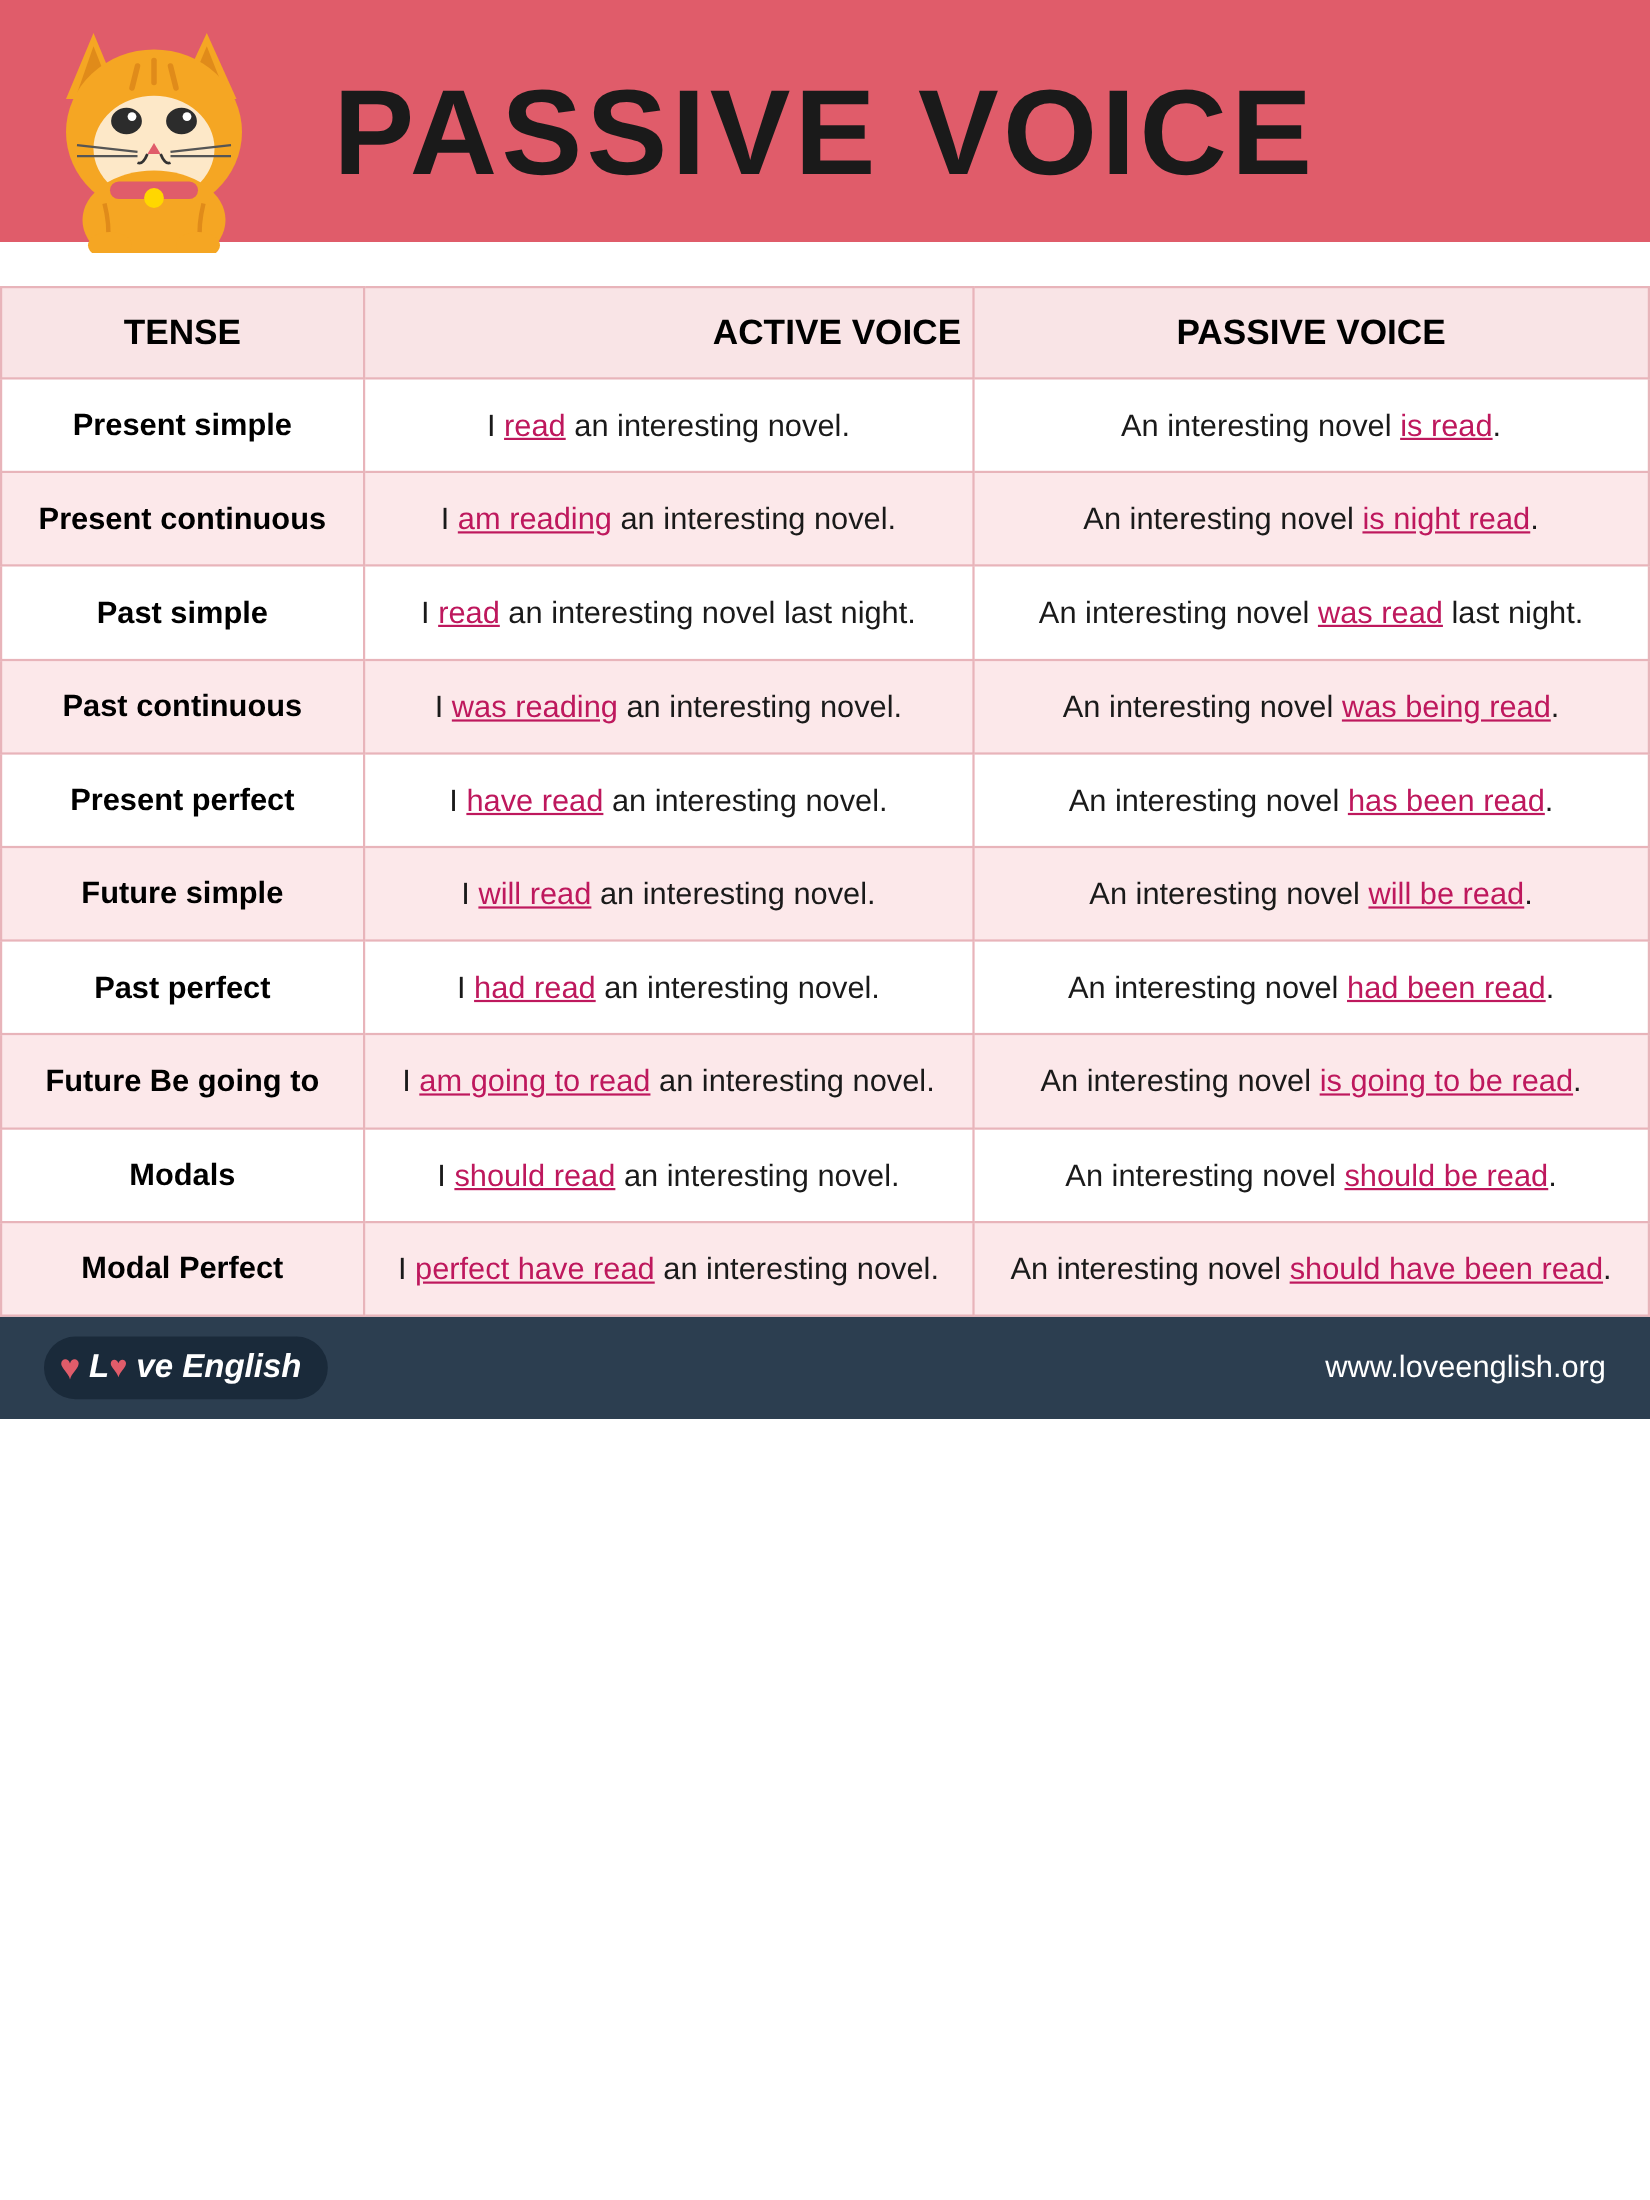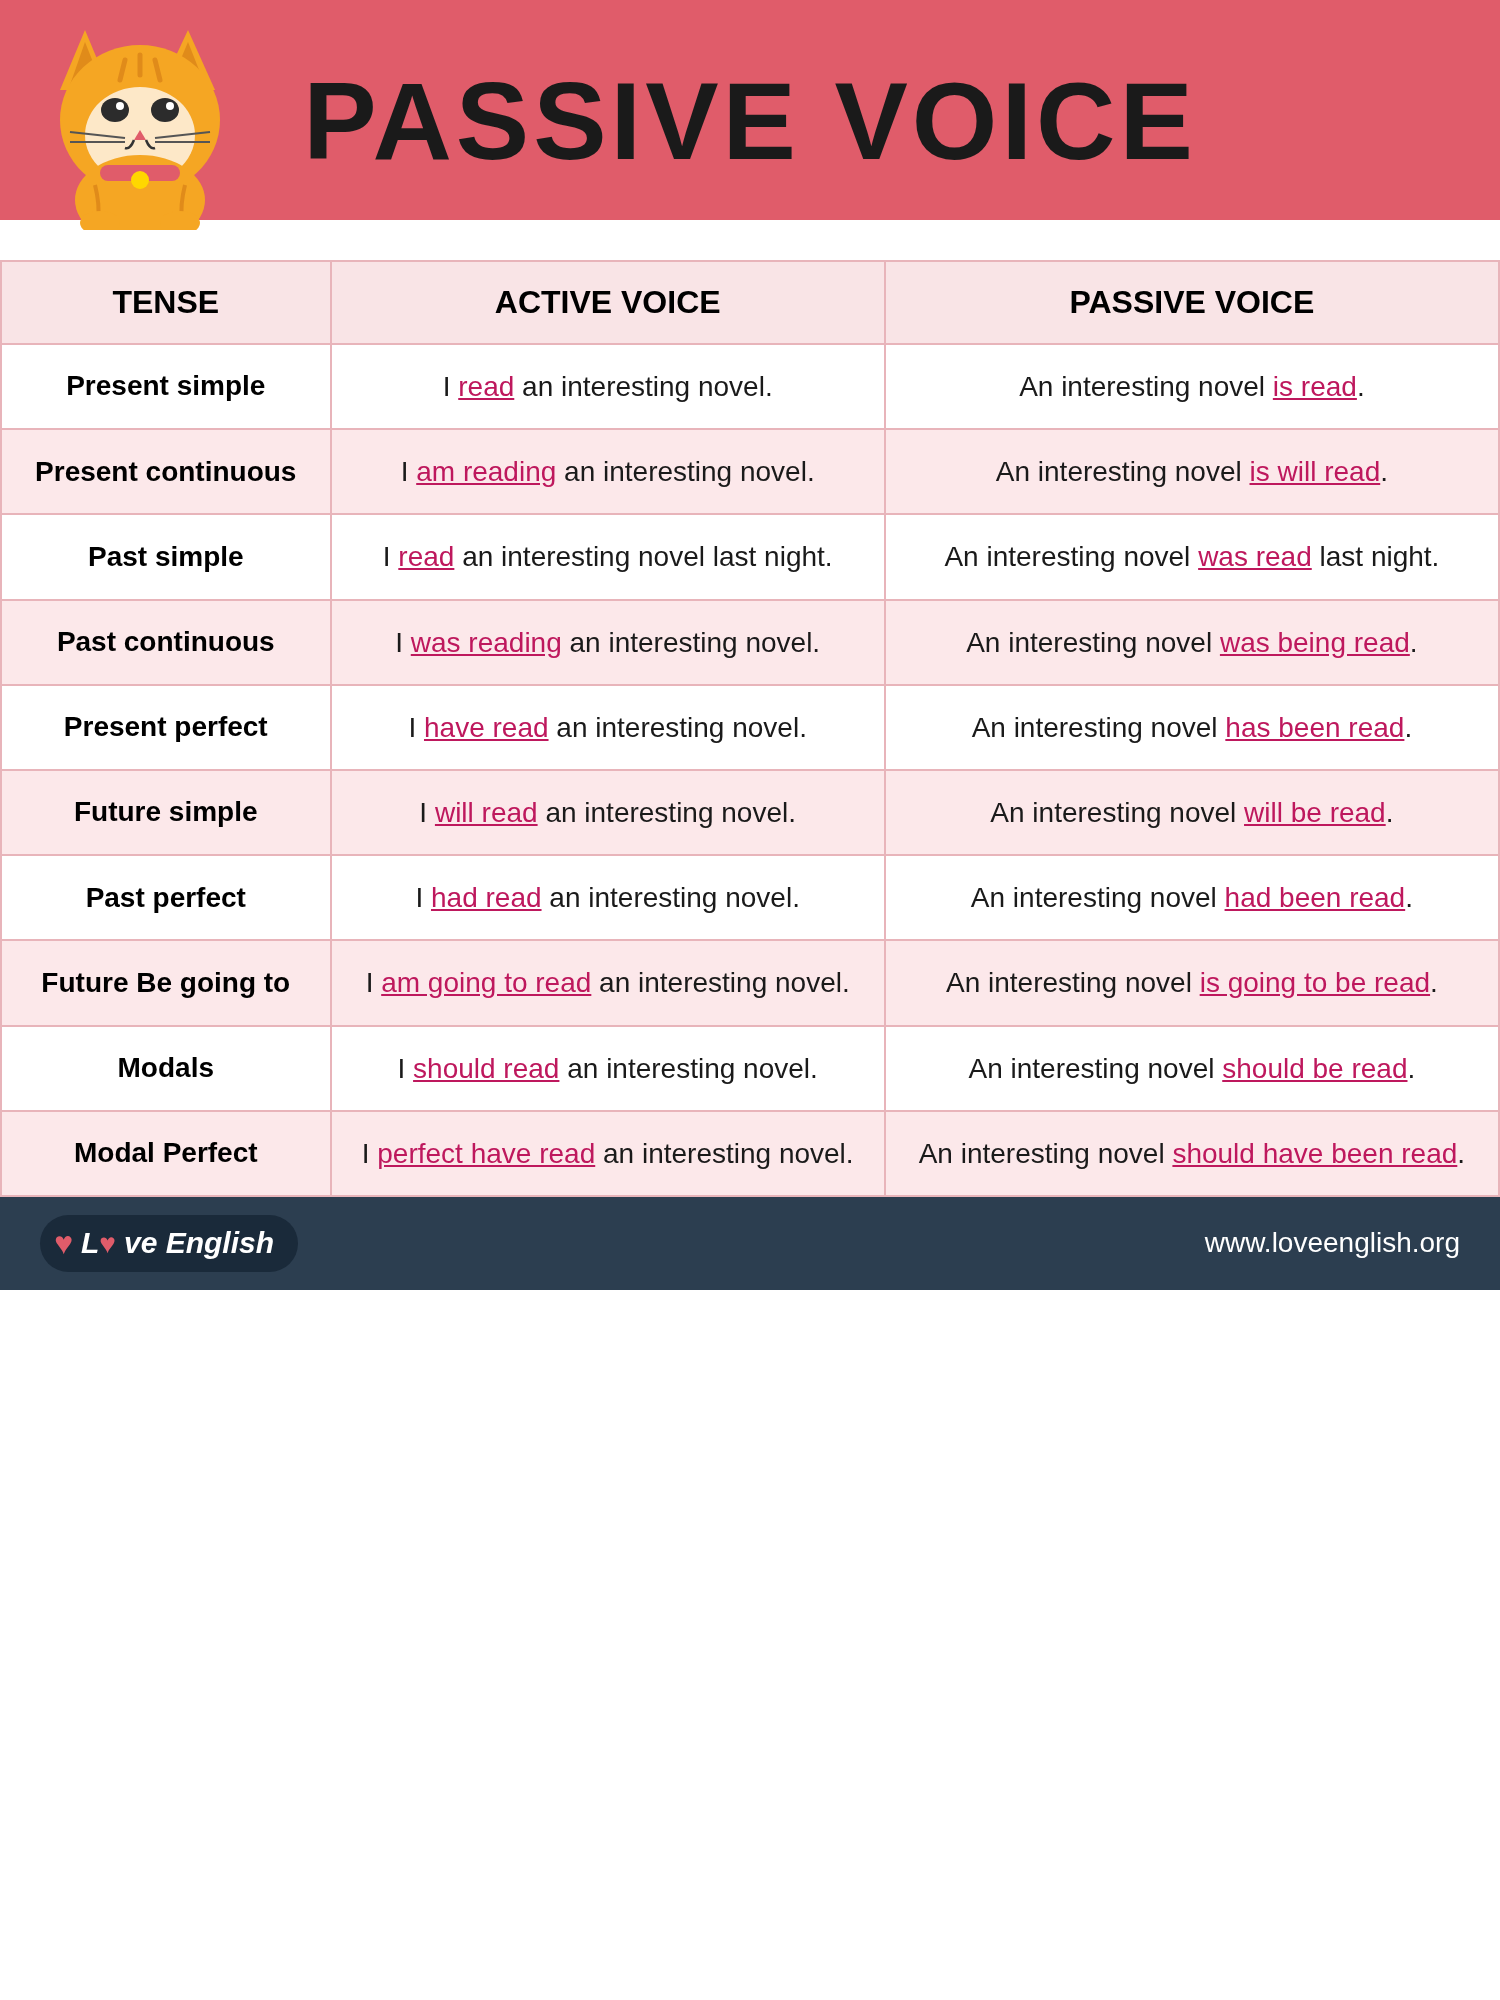--- a/index.html
+++ b/index.html
@@ -61,20 +61,21 @@
       padding: 22px 10px;
       border: 2px solid #e8b4ba;
       color: #000000;
     }
 
     thead tr th:first-child {
       width: 22%;
     }
     thead tr th:nth-child(2) {
       width: 37%;
+      text-align: right;
     }
     thead tr th:nth-child(3) {
       width: 41%;
     }
 
     tbody tr {
       border: 2px solid #e8b4ba;
     }
 
     tbody tr:nth-child(odd) {
@@ -229,21 +230,21 @@
       </thead>
       <tbody id="table-body">
       <tr>
             <td class="tense-col">Present simple</td>
             <td class="active-col">I <span class="green-verb">read</span> an interesting novel.</td>
             <td class="passive-col">An interesting novel <span class="green-verb">is read</span>.</td>
           </tr>
           <tr>
             <td class="tense-col">Present continuous</td>
             <td class="active-col">I <span class="green-verb">am reading</span> an interesting novel.</td>
-            <td class="passive-col">An interesting novel <span class="green-verb">is will read</span>.</td>
+            <td class="passive-col">An interesting novel <span class="green-verb">is night read</span>.</td>
           </tr>
           <tr>
             <td class="tense-col">Past simple</td>
             <td class="active-col">I <span class="green-verb">read</span> an interesting novel last night.</td>
             <td class="passive-col">An interesting novel <span class="green-verb">was read</span> last night.</td>
           </tr>
           <tr>
             <td class="tense-col">Past continuous</td>
             <td class="active-col">I <span class="green-verb">was reading</span> an interesting novel.</td>
             <td class="passive-col">An interesting novel <span class="green-verb">was being read</span>.</td>

